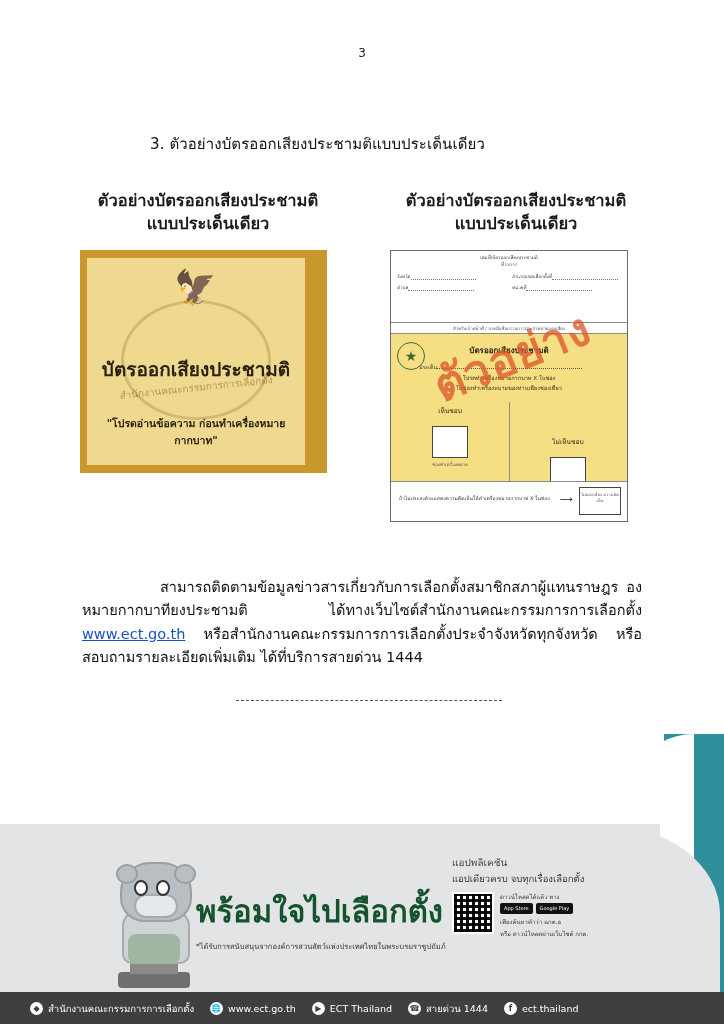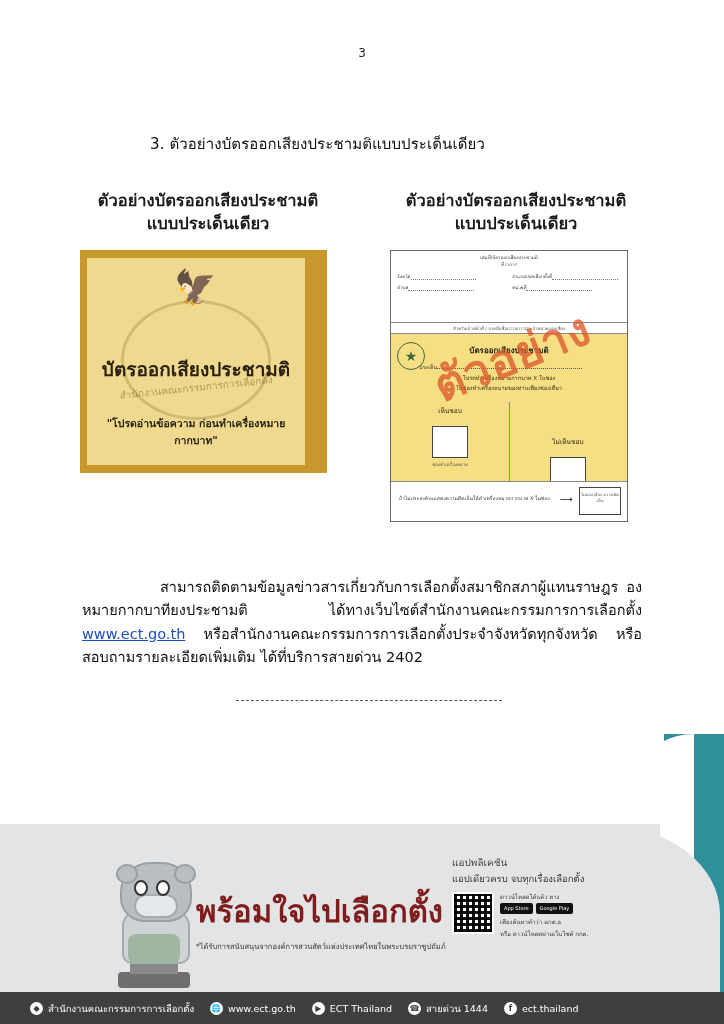--- a/index.html
+++ b/index.html
@@ -412,21 +412,21 @@
     font-weight: bold;
     color: #2c6f3c;
     letter-spacing: -0.2px;
   }
   .headline2 {
     position: absolute;
     left: 196px;
     bottom: 88px;
     font-size: 31px;
     font-weight: bold;
-    color: #7f1d1d;
+    color: #14532d;
   }
   .credit {
     position: absolute;
     left: 196px;
     bottom: 72px;
     font-size: 7.5px;
     color: #333;
   }
   .smartvote {
     position: absolute;
@@ -747,21 +747,21 @@
 ความคิดเห็น</div>
     </div>
   </div>
 
   <div class="stamp">ตัวอย่าง</div>
 
   <div class="body-text">
     <span class="indent"></span><span>สามารถติดตามข้อมูลข่าวสารเกี่ยวกับการเลือกตั้งสมาชิกสภาผู้แทนราษฎร</span>
     <span>องหมายกากบาทียงประชามติ ได้ทางเว็บไซต์สำนักงานคณะกรรมการการเลือกตั้ง </span><a class="link" href="#">www.ect.go.th</a>
     <span>หรือสำนักงานคณะกรรมการการเลือกตั้งประจำจังหวัดทุกจังหวัด หรือสอบถามรายละเอียดเพิ่มเติม</span>
-    <span>ได้ที่บริการสายด่วน 2402</span>
+    <span>ได้ที่บริการสายด่วน 1444</span>
   </div>
 
   <div class="divider"></div>
 
   <div class="banner">
     <div class="banner-teal"></div>
     <div class="banner-white-curve"></div>
     <div class="banner-grey"></div>
     <div class="banner-grey-curve"></div>
 

